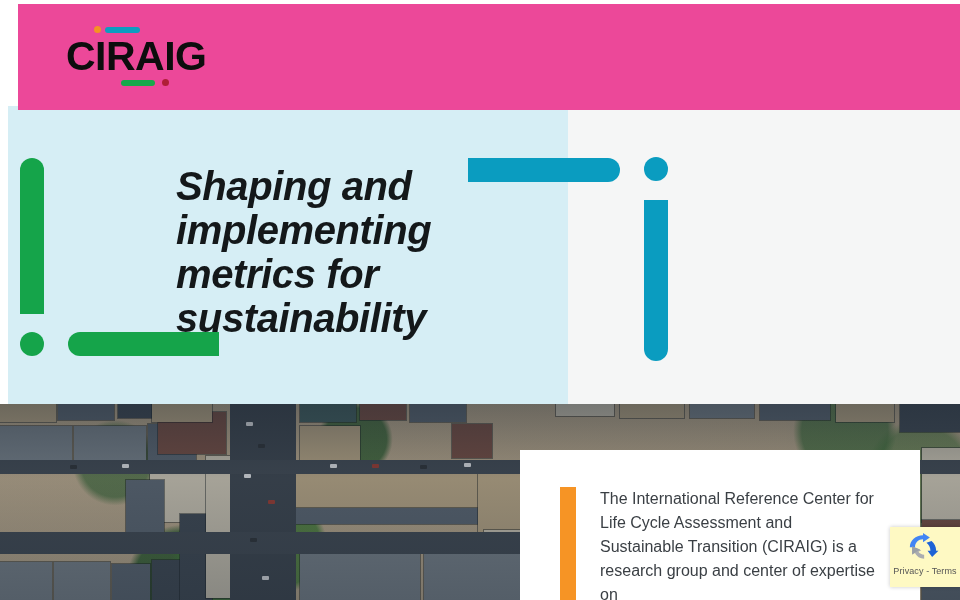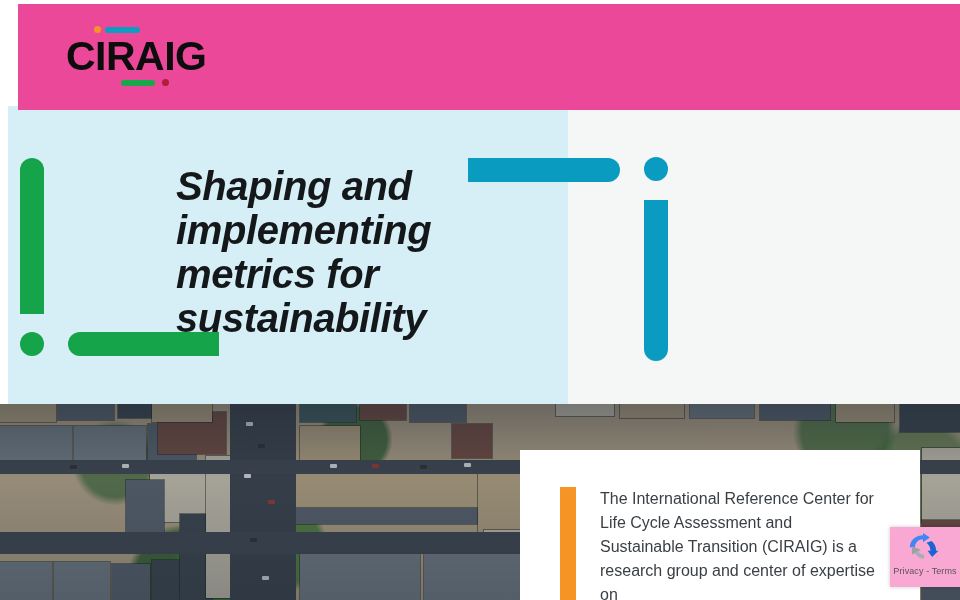--- a/index.html
+++ b/index.html
@@ -320,21 +320,21 @@
     color: #3a3f44;
   }
 
   
   .recaptcha {
     position: absolute;
     left: 890px;
     top: 527px;
     width: 70px;
     height: 60px;
-    background: #f9a8d4;
+    background: #fef9c3;
     box-shadow: 0 0 4px rgba(0,0,0,0.22);
     z-index: 60;
     overflow: hidden;
   }
   .recaptcha-logo {
     position: absolute;
     left: 14px; top: 6px;
     width: 38px; height: 32px;
   }
   .recaptcha-terms {

